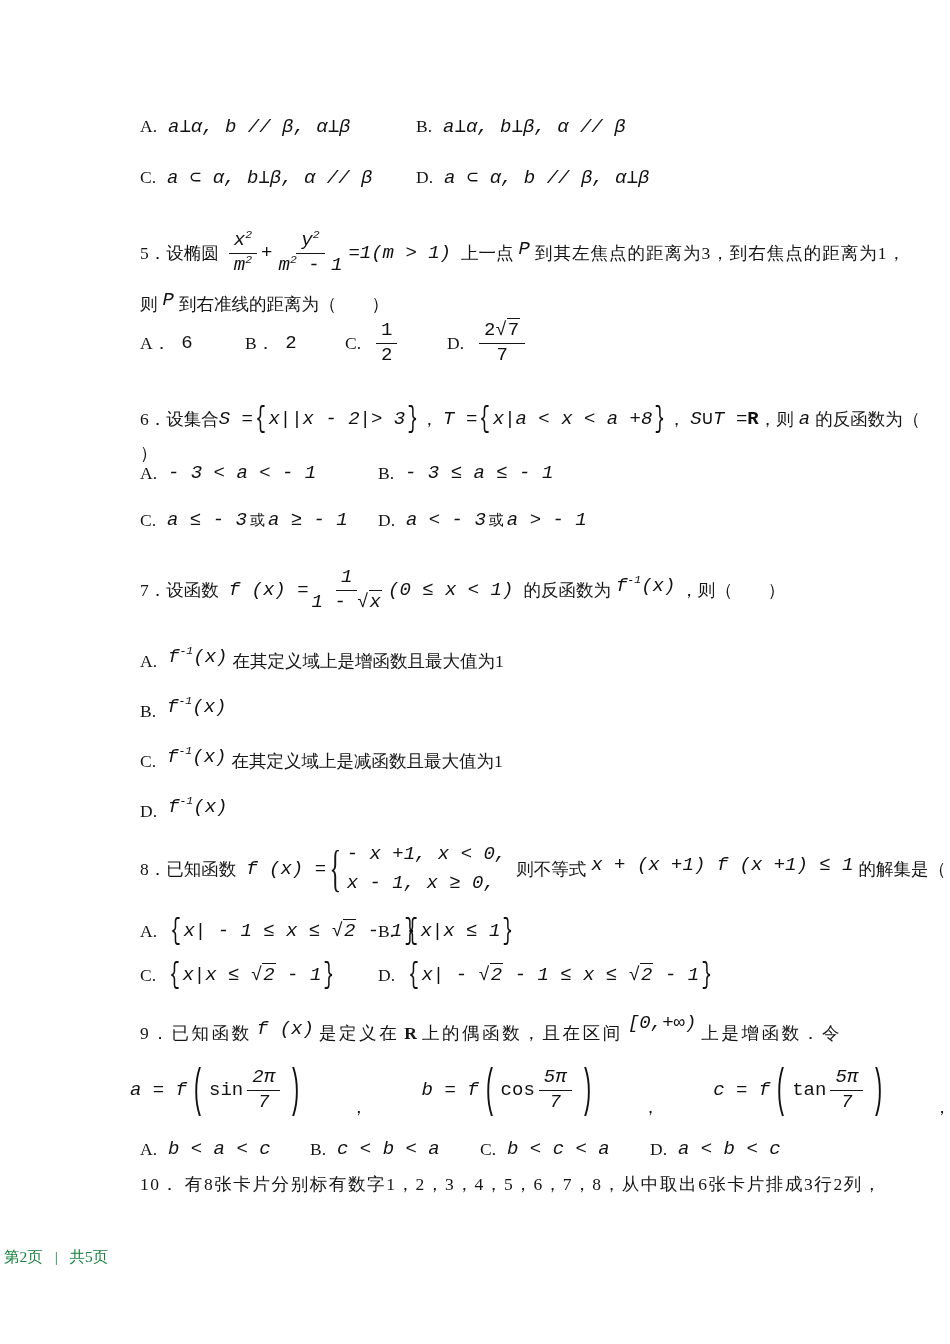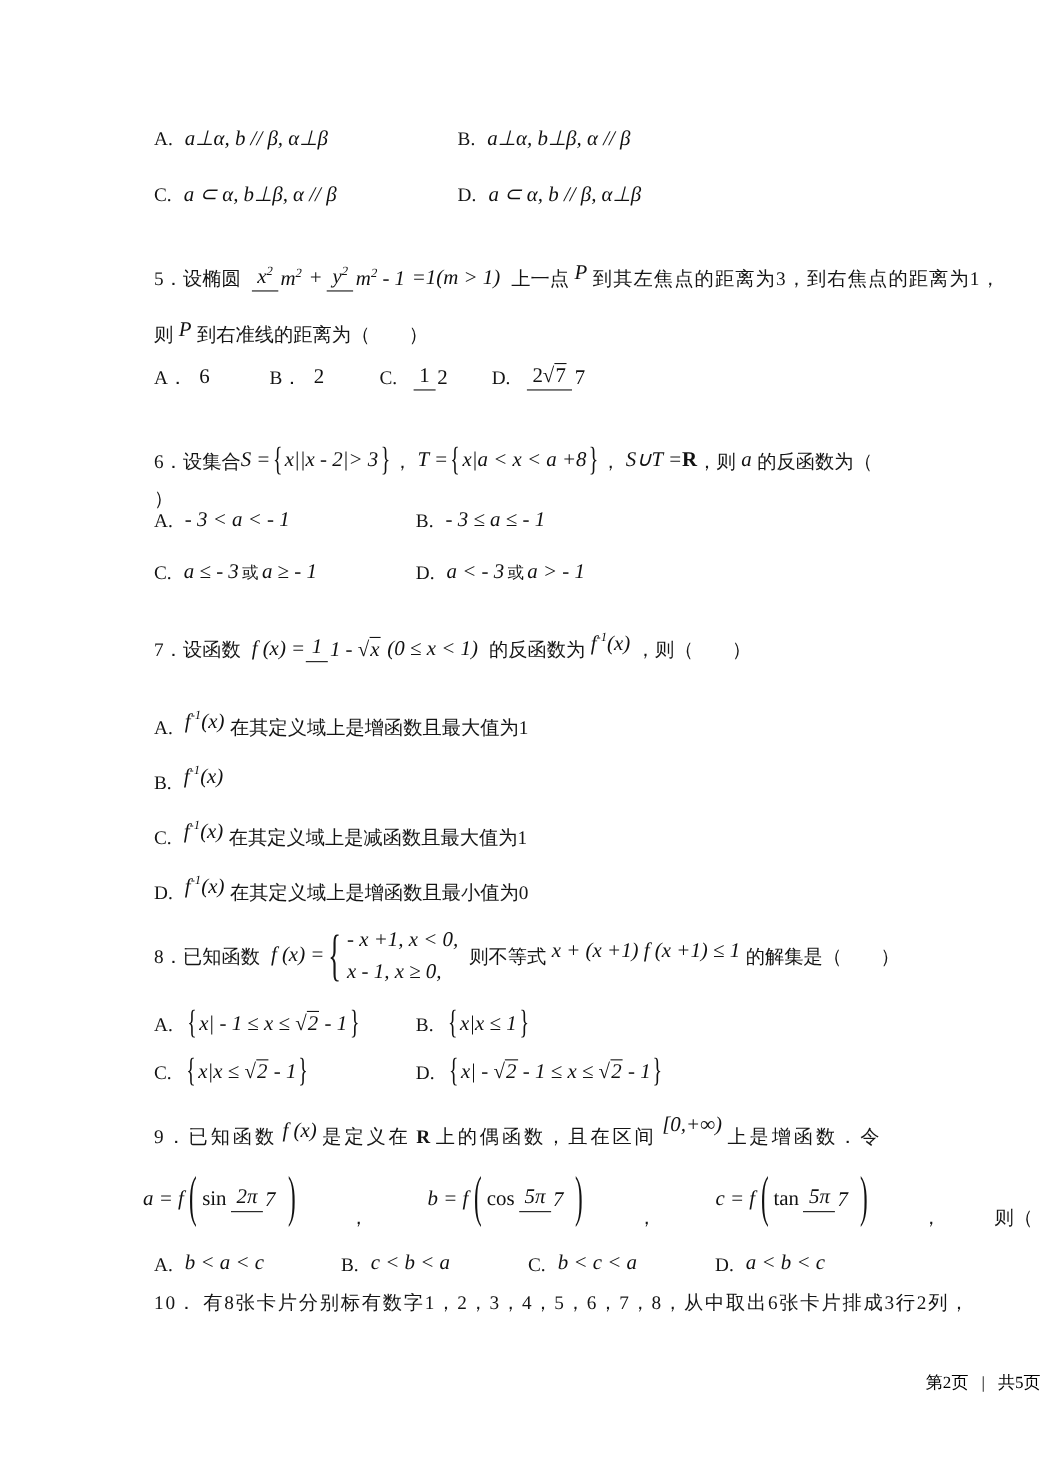--- a/index.html
+++ b/index.html
@@ -4,45 +4,45 @@
 <style>
   * { margin:0; padding:0; box-sizing:border-box; }
   html,body { width:950px; height:1344px; background:#ffffff; }
   .page {
     position:relative; width:950px; height:1344px; background:#fff;
     color:#151515; font-family:"Liberation Serif","DejaVu Serif",serif;
     overflow:hidden;
   }
   .line { position:absolute; left:140px; display:flex; align-items:center; white-space:nowrap; }
   .cn  { font-size:17.5px; color:#151515; }
-  .m   { font-family:Liberation Serif, serif; font-style:italic; font-size:19px; color:#111; }
+  .m   { font-family:Liberation Mono, monospace; font-style:italic; font-size:19px; color:#111; }
   .rm  { font-style:normal; }
   .bold{ font-weight:bold; font-style:normal; }
   .lbl { font-size:17.5px; margin-right:11px; font-style:normal; }
   .col { display:inline-flex; align-items:center; }
   .ls1 { letter-spacing:1px; }
   .ls15{ letter-spacing:1.6px; }
   .ls2 { letter-spacing:2.6px; }
   .raise  { position:relative; top:-4px; }
   .raise2 { position:relative; top:-10px; }
   .sup { font-size:11.5px; position:relative; top:-7px; font-style:italic; }
   .fsup{ font-size:11.5px; position:relative; top:-8px; font-style:italic; }
-  .frac { display:inline-flex; flex-direction:row; align-items:center; line-height:1.15; margin:1px 4px; font-size:19px;justify-content:center; }
+  .frac { display:inline-flex; flex-direction:column; align-items:center; line-height:1.15; margin:1px 4px; font-size:19px;justify-content:center; }
   .frac .num { border-bottom:1.4px solid #151515; padding:0 5px 1px; display:inline-block; text-align:center; }
   .frac .den { padding:1px 2px 0; display:inline-block; text-align:center; }
   .sq  { white-space:nowrap; }
   .rad { border-top:1.4px solid #151515; padding:0 1px; }
   .tallp { display:inline-block; transform:scaleY(2.55) scaleX(1.05); font-style:normal; font-size:20px; margin:0 5px; }
   .casesbrace { display:inline-block; transform:scaleY(2.35) scaleX(1.1); font-style:normal; font-size:22px; margin:0 6px 0 4px; }
   .setb { display:inline-block; transform:scaleY(1.6) scaleX(0.95); font-style:normal; font-size:19px; margin:0 2px; }
   .cases { display:inline-flex; flex-direction:column; align-items:flex-start; line-height:1.55; }
   .low { align-self:flex-end; padding-bottom:3px; }
   .gapL { margin-left:10px; }
   .gapS { margin-left:5px; }
-  .footer { position:absolute; left:0; right:0; top:1247px; text-align:right; font-size:15.5px; color:#000000; }
+  .footer { position:absolute; left:0; right:0; top:1247px; text-align:left; font-size:15.5px; color:#15803d; }
   .footer span { margin:0 4px; }
 </style>
 </head>
 <body>
 
 <div class="page">
 
   <div class="line" style="top:114px;">
     <span class="col" style="width:276px;">
       <span class="lbl">A.</span>
@@ -189,21 +189,20 @@
     <span class="m raise"><span>f</span><span class="fsup">-1</span><span>(x)</span></span>
   </div>
   <div class="line" style="top:746px; height:30px;">
     <span class="lbl">C.</span>
     <span class="m raise"><span>f</span><span class="fsup">-1</span><span>(x)</span></span>
     <span class="cn gapS">在其定义域上是减函数且最大值为1</span>
   </div>
   <div class="line" style="top:796px; height:30px;">
     <span class="lbl">D.</span>
     <span class="m raise"><span>f</span><span class="fsup">-1</span><span>(x)</span></span>
-    <span class="cn gapS">在其定义域上是增函数且最小值为0</span>
   </div>
 
   <div class="line" style="top:838px; height:62px;">
     <span class="cn">8．</span>
     <span class="cn">已知函数</span>
     <span class="m gapL">f (x) =</span>
     <span class="casesbrace">{</span>
     <span class="cases">
       <span class="m">- x +1,  x &lt; 0,</span>
       <span class="m">x - 1,  x ≥ 0,</span>

